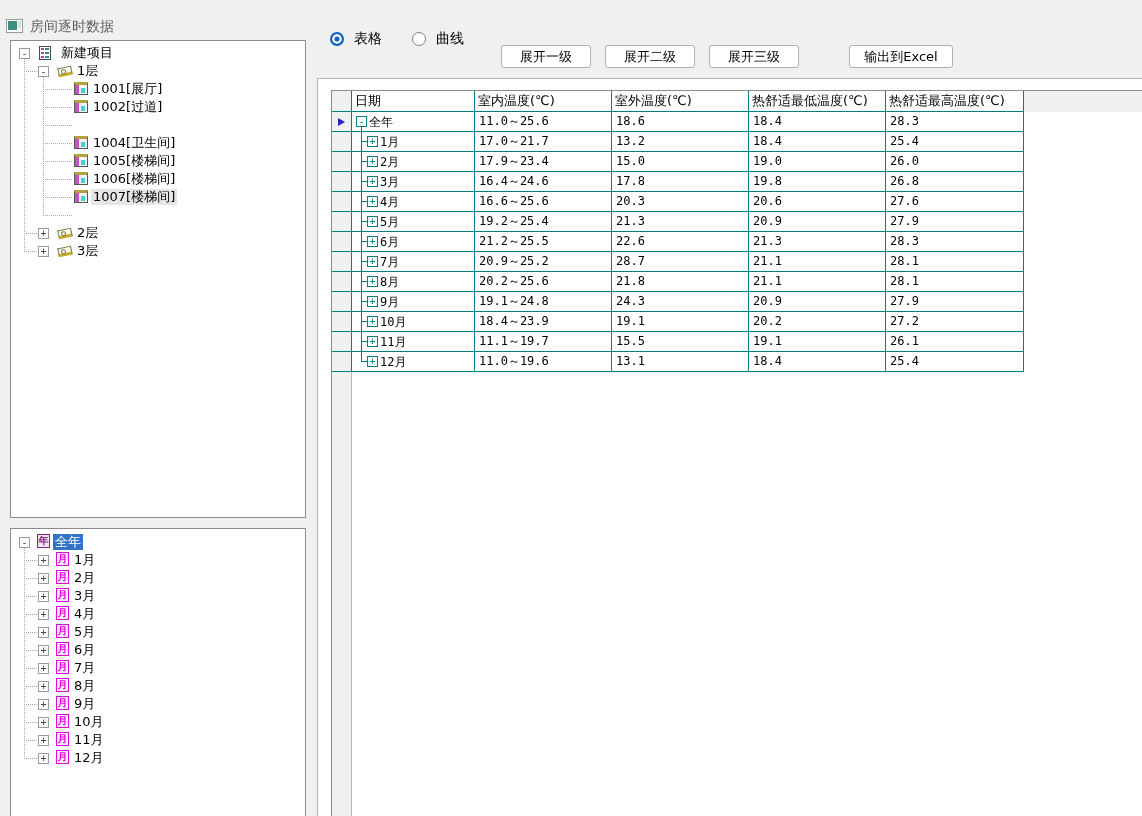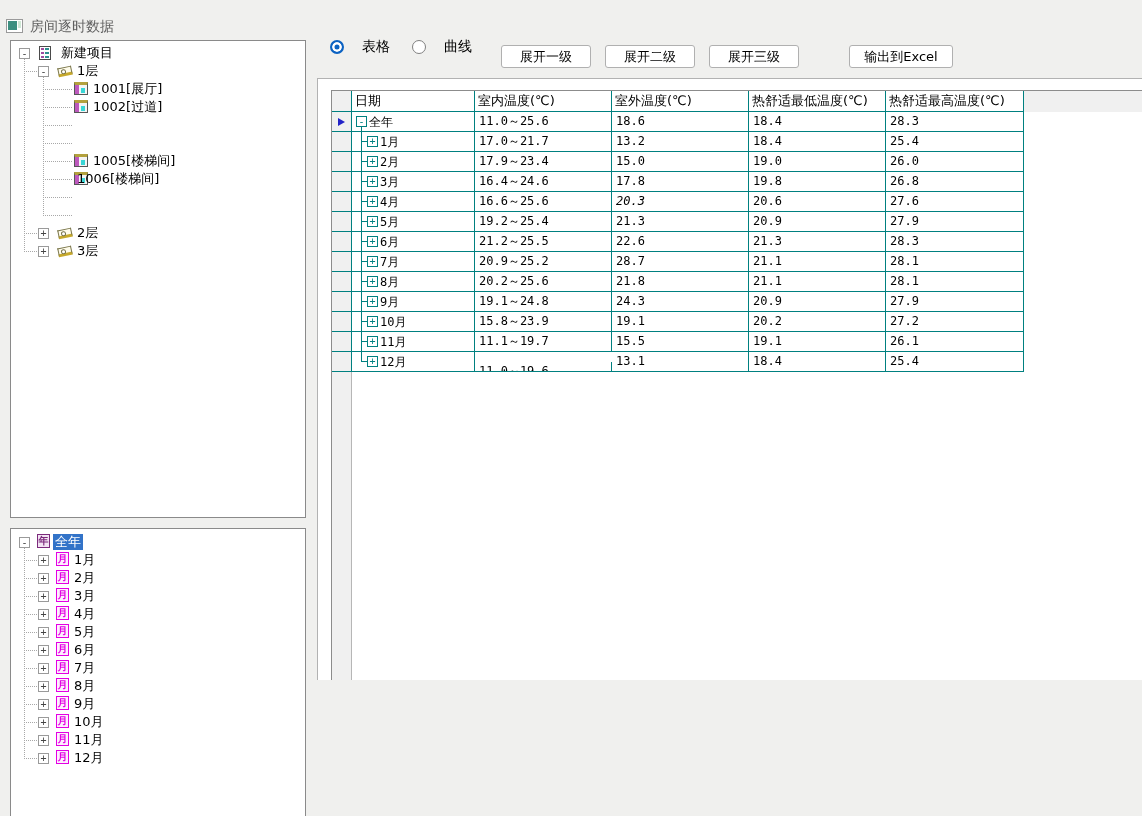--- a/index.html
+++ b/index.html
@@ -50,32 +50,32 @@
   .icon-room::before{content:"";position:absolute;left:0;top:0;width:4px;height:100%;
     background:#bd59bd;}
   .icon-room::after{content:"";position:absolute;left:6px;bottom:1px;width:4px;height:5px;
     background:#39d6d6;}
   .icon-char{width:13px;height:14px;box-sizing:border-box;text-align:center;
     font:bold 10px/12px "DejaVu Sans",sans-serif;}
   .icon-year{border:1px solid #7c2a7c;color:#7c2a7c;background:#f3e3f3;}
   .icon-month{border:1px solid #e400e4;color:#e400e4;background:#fdeffd;}
 
   
-  .radio{position:absolute;top:38px;display:flex;align-items:center;gap:18px;
+  .radio{position:absolute;top:30px;display:flex;align-items:center;gap:10px;
     font-size:14px;color:#000;cursor:default;}
   .rb{width:14px;height:14px;border-radius:50%;box-sizing:border-box;}
   .rb.checked{background:#0b62c2;box-shadow:inset 0 0 0 2.5px #fff, inset 0 0 0 0 #0b62c2;
     border:2px solid #0b62c2;}
   .rb.unchecked{background:#fff;border:1px solid #808080;}
   .tbtn{position:absolute;top:45px;height:23px;background:#fff;border:1px solid #b0b0b0;
     border-radius:3px;font-family:"DejaVu Sans",sans-serif;font-size:13px;color:#000;
     padding:0;text-align:center;}
 
   
-  .groupbox{position:absolute;left:317px;top:78px;width:826px;height:602px;
+  .groupbox{position:absolute;left:317px;top:78px;width:826px;height:739px;
     background:#fff;border-left:1px solid #b2b2b2;border-top:1px solid #b2b2b2;
     box-sizing:border-box;overflow:hidden;}
   .datagrid{position:absolute;left:13px;top:11px;right:0;bottom:0;background:#fff;
     border-left:1px solid #8c8c8c;border-top:1px solid #8c8c8c;overflow:hidden;}
   .gheader{display:flex;height:21px;}
   .ghcell{box-sizing:border-box;border-right:1px solid #008080;border-bottom:1px solid #008080;
     background:#fff;font-size:13px;line-height:20px;padding-left:3px;white-space:nowrap;
     overflow:hidden;}
   .ghcell.selhdr{background:#f0f0f0;}
   .ghfill{flex:1;background:#f0f0f0;}
@@ -127,31 +127,39 @@
         <div class="icon icon-room" style="left: 63px; top: 2px;"></div>
         <div class="tlabel" style="left: 80px;">1001[展厅]</div>
       </div>
       <div class="hdot" style="left: 32px; top: 66px; width: 30px;"></div>
       <div class="titem" style="left: 0px; top: 57px; width: 100%;">
         <div class="icon icon-room" style="left: 63px; top: 2px;"></div>
         <div class="tlabel" style="left: 80px;">1002[过道]</div>
       </div>
       <div class="hdot" style="left: 32px; top: 84px; width: 30px;"></div>
       <div class="hdot" style="left: 32px; top: 102px; width: 30px;"></div>
+      <div class="titem" style="left: 0px; top: 93px; width: 100%;">
+        <div class="icon icon-room" style="left: 63px; top: 2px;"></div>
+        <div class="tlabel" style="left: 80px;">1004[卫生间]</div>
+      </div>
       <div class="hdot" style="left: 32px; top: 120px; width: 30px;"></div>
       <div class="titem" style="left: 0px; top: 111px; width: 100%;">
         <div class="icon icon-room" style="left: 63px; top: 2px;"></div>
         <div class="tlabel" style="left: 80px;">1005[楼梯间]</div>
       </div>
       <div class="hdot" style="left: 32px; top: 138px; width: 30px;"></div>
       <div class="titem" style="left: 0px; top: 129px; width: 100%;">
         <div class="icon icon-room" style="left: 63px; top: 2px;"></div>
-        <div class="tlabel" style="left: 64px;">1006[楼梯间]</div>
+        <div class="tlabel" style="left: 80px;">1006[楼梯间]</div>
       </div>
       <div class="hdot" style="left: 32px; top: 156px; width: 30px;"></div>
+      <div class="titem" style="left: 0px; top: 147px; width: 100%;">
+        <div class="icon icon-room" style="left: 63px; top: 2px;"></div>
+        <div class="tlabel sel-gray" style="left: 80px;">1007[楼梯间]</div>
+      </div>
       <div class="hdot" style="left: 32px; top: 174px; width: 30px;"></div>
       <div class="hdot" style="left: 13px; top: 192px; width: 14px;"></div>
       <div class="titem" style="left: 0px; top: 183px; width: 100%;">
         <div class="ebox" style="left: 27px; top: 4px;">+</div>
         <div class="icon icon-floor" style="left: 47px; top: 5px;"></div>
         <div class="tlabel" style="left: 64px;">2层</div>
       </div>
       <div class="hdot" style="left: 13px; top: 210px; width: 14px;"></div>
       <div class="titem" style="left: 0px; top: 201px; width: 100%;">
         <div class="ebox" style="left: 27px; top: 4px;">+</div>
@@ -321,21 +329,21 @@
           </div>
           <div class="grow">
             <div class="gsel" style="width: 20px;"></div>
             <div class="gcell datecell" style="width: 123px;">
               <div class="gvline"></div>
               <div class="ghstub"></div>
               <div class="gbox" style="margin-left: 15px;">+</div>
               <div class="dtext">4月</div>
             </div>
             <div class="gcell" style="width: 137px;">16.6～25.6</div>
-            <div class="gcell" style="width: 137px; font-style: italic;">20.3</div>
+            <div class="gcell" style="width: 137px;">20.3</div>
             <div class="gcell" style="width: 137px;">20.6</div>
             <div class="gcell" style="width: 138px;">27.6</div>
           </div>
           <div class="grow">
             <div class="gsel" style="width: 20px;"></div>
             <div class="gcell datecell" style="width: 123px;">
               <div class="gvline"></div>
               <div class="ghstub"></div>
               <div class="gbox" style="margin-left: 15px;">+</div>
               <div class="dtext">5月</div>
@@ -398,21 +406,21 @@
             <div class="gcell" style="width: 138px;">27.9</div>
           </div>
           <div class="grow">
             <div class="gsel" style="width: 20px;"></div>
             <div class="gcell datecell" style="width: 123px;">
               <div class="gvline"></div>
               <div class="ghstub"></div>
               <div class="gbox" style="margin-left: 15px;">+</div>
               <div class="dtext">10月</div>
             </div>
-            <div class="gcell" style="width: 137px;">15.8～23.9</div>
+            <div class="gcell" style="width: 137px;">18.4～23.9</div>
             <div class="gcell" style="width: 137px;">19.1</div>
             <div class="gcell" style="width: 137px;">20.2</div>
             <div class="gcell" style="width: 138px;">27.2</div>
           </div>
           <div class="grow">
             <div class="gsel" style="width: 20px;"></div>
             <div class="gcell datecell" style="width: 123px;">
               <div class="gvline"></div>
               <div class="ghstub"></div>
               <div class="gbox" style="margin-left: 15px;">+</div>
@@ -424,21 +432,21 @@
             <div class="gcell" style="width: 138px;">26.1</div>
           </div>
           <div class="grow">
             <div class="gsel" style="width: 20px;"></div>
             <div class="gcell datecell" style="width: 123px;">
               <div class="gvline half"></div>
               <div class="ghstub"></div>
               <div class="gbox" style="margin-left: 15px;">+</div>
               <div class="dtext">12月</div>
             </div>
-            <div class="gcell" style="width: 137px; margin-top: 10px;">11.0～19.6</div>
+            <div class="gcell" style="width: 137px;">11.0～19.6</div>
             <div class="gcell" style="width: 137px;">13.1</div>
             <div class="gcell" style="width: 137px;">18.4</div>
             <div class="gcell" style="width: 138px;">25.4</div>
           </div>
         </div>
       <div class="selfill"></div>
     </div>
   </div>
 
 </div>

